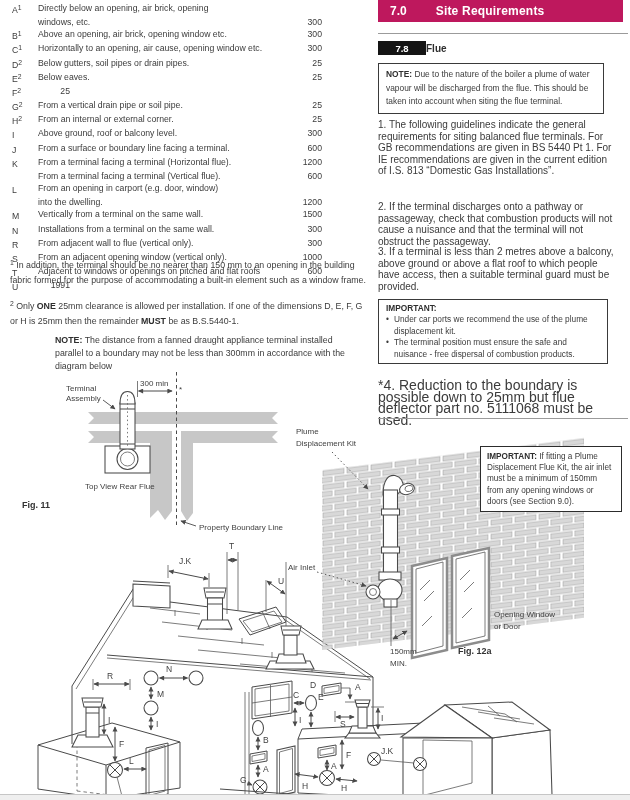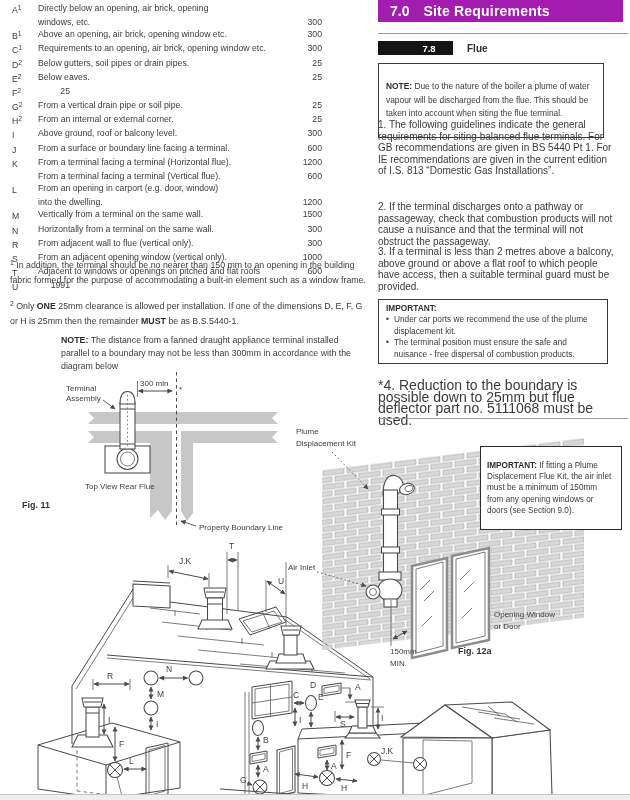--- a/index.html
+++ b/index.html
@@ -15,49 +15,49 @@
   .trow{display:flex;line-height:12.15px;font-size:8.7px;padding-left:12px;}
   .tl{width:26px;flex:0 0 26px;}
   .tl sup{font-size:6.8px;vertical-align:3px;}
   .tt{flex:1;white-space:nowrap;overflow:hidden;}
   .tv{flex:0 0 32px;text-align:right;}
   
   .fn{left:10px;width:362px;font-size:8.8px;line-height:14.5px;}
   #fn1{top:256px;}
   #fn2{top:297px;line-height:14.5px;}
   .fn sup{font-size:6.8px;vertical-align:3px;}
-  #lnote{left:61px;top:334px;width:305px;font-size:8.8px;line-height:13px;}
+  #lnote{left:55px;top:334px;width:305px;font-size:8.8px;line-height:13px;}
   b{font-weight:bold;color:#2e2e2e;}
   
   #rcol{left:378px;top:0;width:252px;height:800px;}
-  #secbar{left:0;top:0;width:245px;height:22px;background:#a21caf;color:#fff;
-     display:flex;align-items:center;font-weight:bold;font-size:14px;}
+  #secbar{left:0;top:0;width:245px;height:22px;background:#be185d;color:#fff;
+     display:flex;align-items:center;font-weight:bold;font-size:12px;}
   #secbar .no{margin-left:12px;}
-  #secbar .tt2{margin-left:14px;letter-spacing:.2px;}
+  #secbar .tt2{margin-left:29px;letter-spacing:.2px;}
   .rule{left:0;width:250px;border-top:1px solid #9b9b9b;height:0;}
   #rule1{top:33px;}
   #rule2{top:418px;}
   #subsec{left:0;top:41px;display:flex;align-items:center;}
   #subsec .badge{background:#141414;color:#fff;font-weight:bold;font-size:9.5px;
-     width:48px;height:14px;display:flex;align-items:center;justify-content:center;padding-left:27px;}
-  #subsec .stitle{margin-left:14px;font-weight:bold;font-size:10px;color:#2e2e2e;}
-  .nbox{border:1.3px solid #3a3a3a;padding:16px 7px;font-size:8.4px;line-height:13.5px;}
+     width:48px;height:14px;display:flex;align-items:center;justify-content:center;}
+  #subsec .stitle{font-weight:bold;font-size:10px;color:#2e2e2e;}
+  .nbox{border:1.3px solid #3a3a3a;padding:4px 7px;font-size:8.4px;line-height:13.5px;}
   #notebox{left:0;top:63px;width:210px;}
   .rp{left:0;width:240px;font-size:10px;line-height:11.6px;}
   #p1{top:119px;}
   #p2{top:201px;}
   #p3{top:246px;}
   #impbox{left:0;top:299px;width:214px;border:1.3px solid #3a3a3a;padding:3px 7px;
      font-size:8.3px;line-height:11.4px;}
   .bul{display:flex;}
   .bul .bch{flex:0 0 8px;}
   #note4{top:380px;left:0;width:240px;font-size:14px;line-height:11.6px;}
   
   #impbox2{left:480px;top:446px;width:128px;border:1.4px solid #2c2c2c;background:#fff;
-     padding:13px 6px;font-size:8.2px;line-height:11.2px;}
+     padding:4px 6px;font-size:8.2px;line-height:11.2px;}
   
   svg{position:absolute;overflow:visible;font-family:"Liberation Sans", sans-serif;}
   svg text{fill:#3f3f3f;font-size:8px;}
   .ln{stroke:#4a4a4a;stroke-width:1;fill:none;}
   .thin{stroke:#5a5a5a;stroke-width:.8;fill:none;}
   .wf{stroke:#4a4a4a;stroke-width:1.05;fill:#ffffff;}
   .grey{fill:#c7c7c7;stroke:none;}
   .dim{stroke:#4a4a4a;stroke-width:1;fill:none;
      marker-start:url(#ah-s);marker-end:url(#ah-e);}
   .lead{stroke:#4a4a4a;stroke-width:.9;fill:none;marker-end:url(#ah-e);}
@@ -102,21 +102,21 @@
     </div>
 
     <div class="trow">
       <span class="tl"><span>B</span><sup>1</sup></span>
       <span class="tt">Above an opening, air brick, opening window etc.</span>
       <span class="tv">300</span>
     </div>
 
     <div class="trow">
       <span class="tl"><span>C</span><sup>1</sup></span>
-      <span class="tt">Requirements to an opening, air brick, opening window etc.</span>
+      <span class="tt">Horizontally to an opening, air cause, opening window etc.</span>
       <span class="tv">300</span>
     </div>
 
     <div class="trow">
       <span class="tl"><span>D</span><sup>2</sup></span>
       <span class="tt">Below gutters, soil pipes or drain pipes.</span>
       <span class="tv">25</span>
     </div>
 
     <div class="trow">
@@ -179,21 +179,21 @@
     </div>
 
     <div class="trow">
       <span class="tl"><span>M</span><sup></sup></span>
       <span class="tt">Vertically from a terminal on the same wall.</span>
       <span class="tv">1500</span>
     </div>
 
     <div class="trow">
       <span class="tl"><span>N</span><sup></sup></span>
-      <span class="tt">Horizontally from a terminal on the same wall.</span>
+      <span class="tt">Installations from a terminal on the same wall.</span>
       <span class="tv">300</span>
     </div>
 
     <div class="trow">
       <span class="tl"><span>R</span><sup></sup></span>
       <span class="tt">From adjacent wall to flue (vertical only).</span>
       <span class="tv">300</span>
     </div>
 
     <div class="trow">

